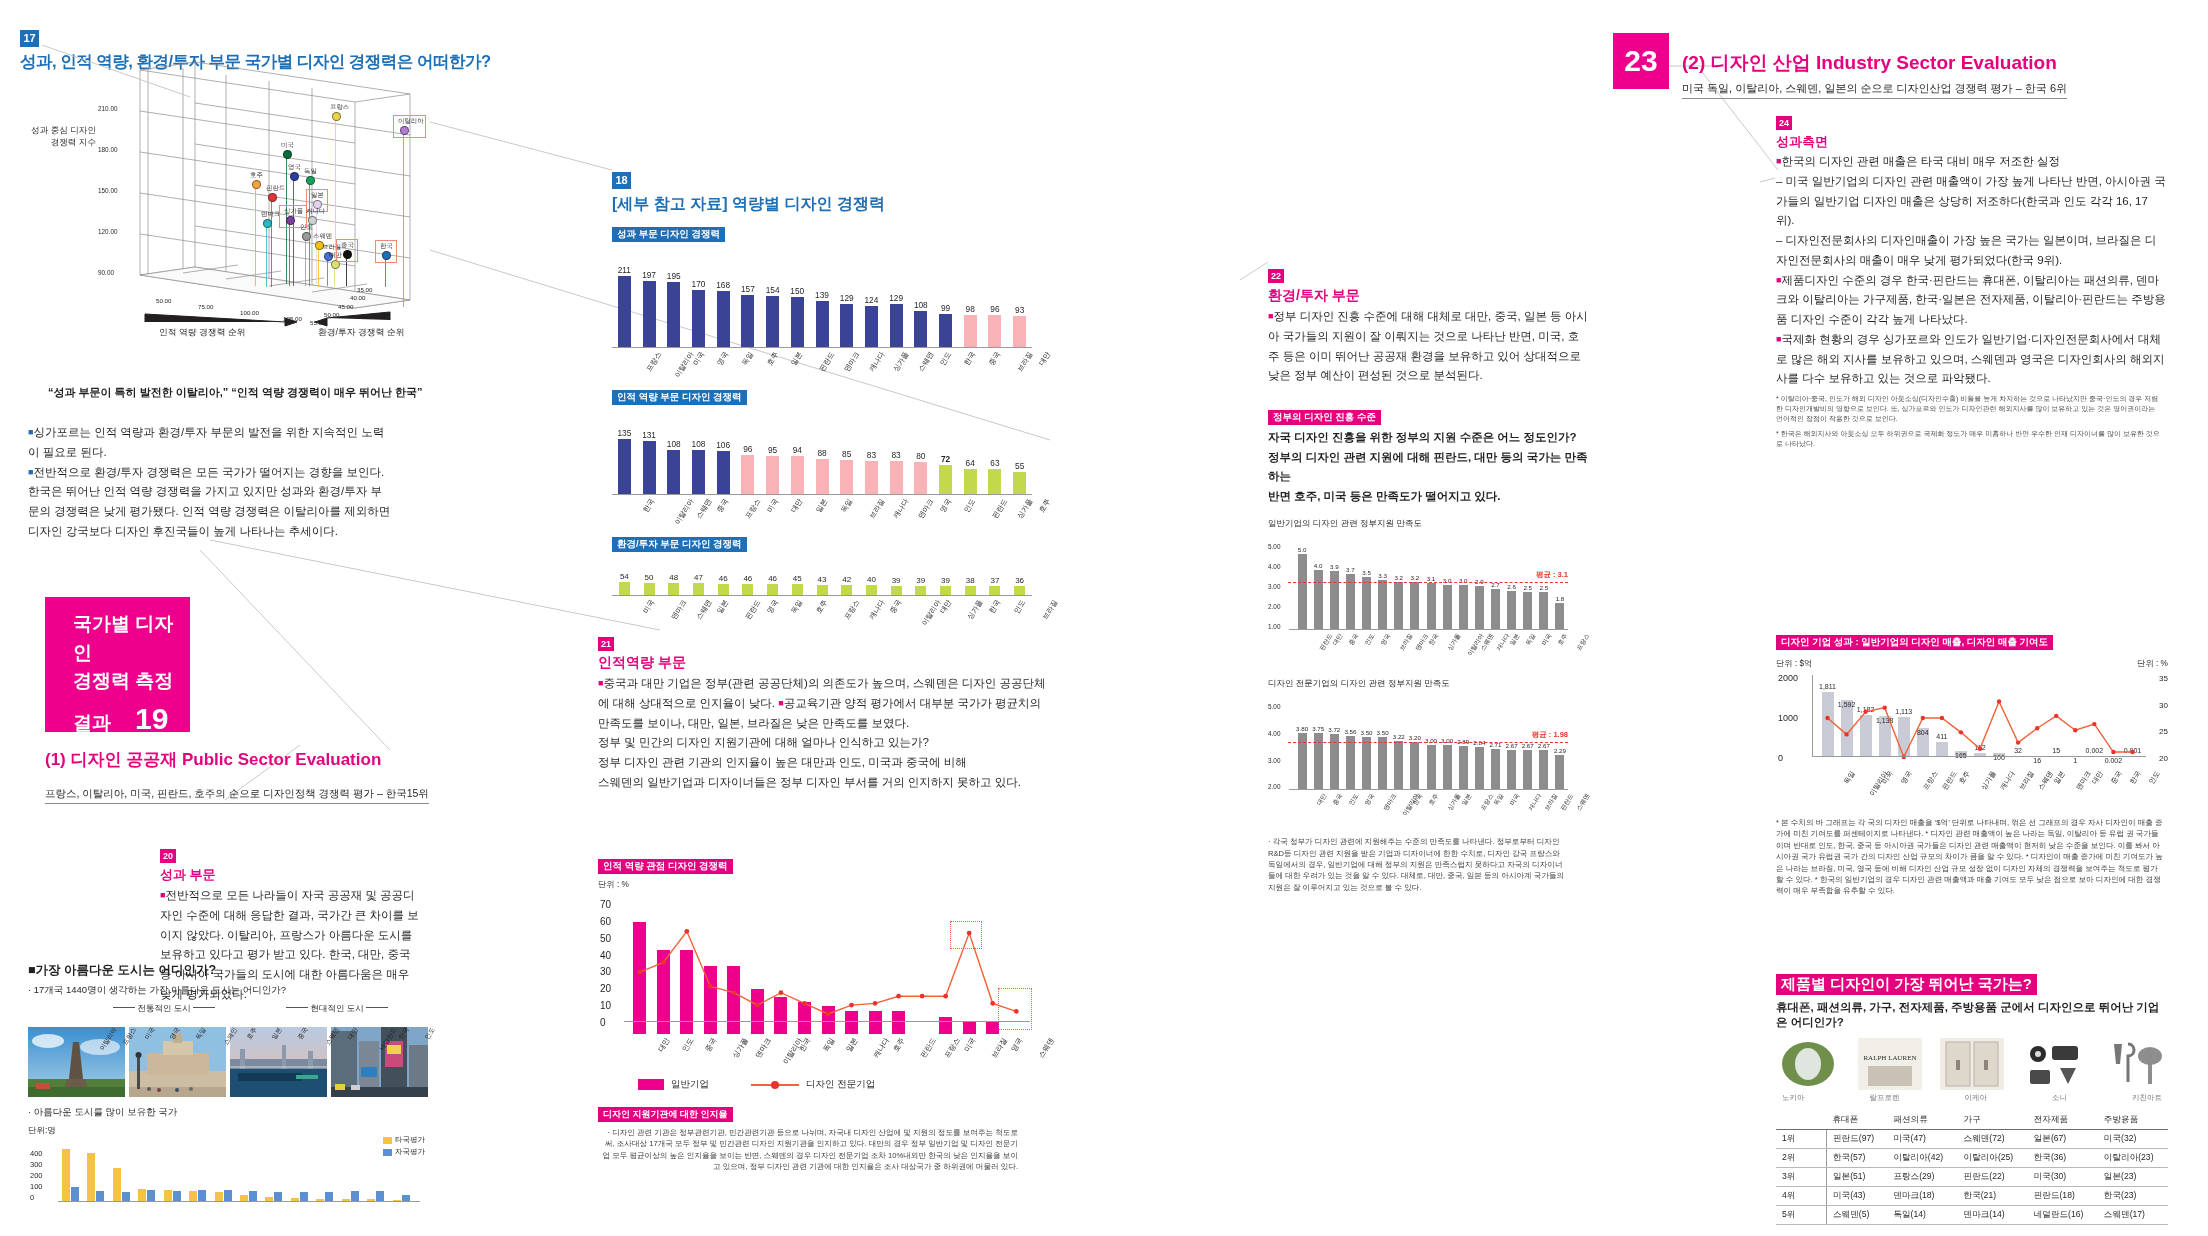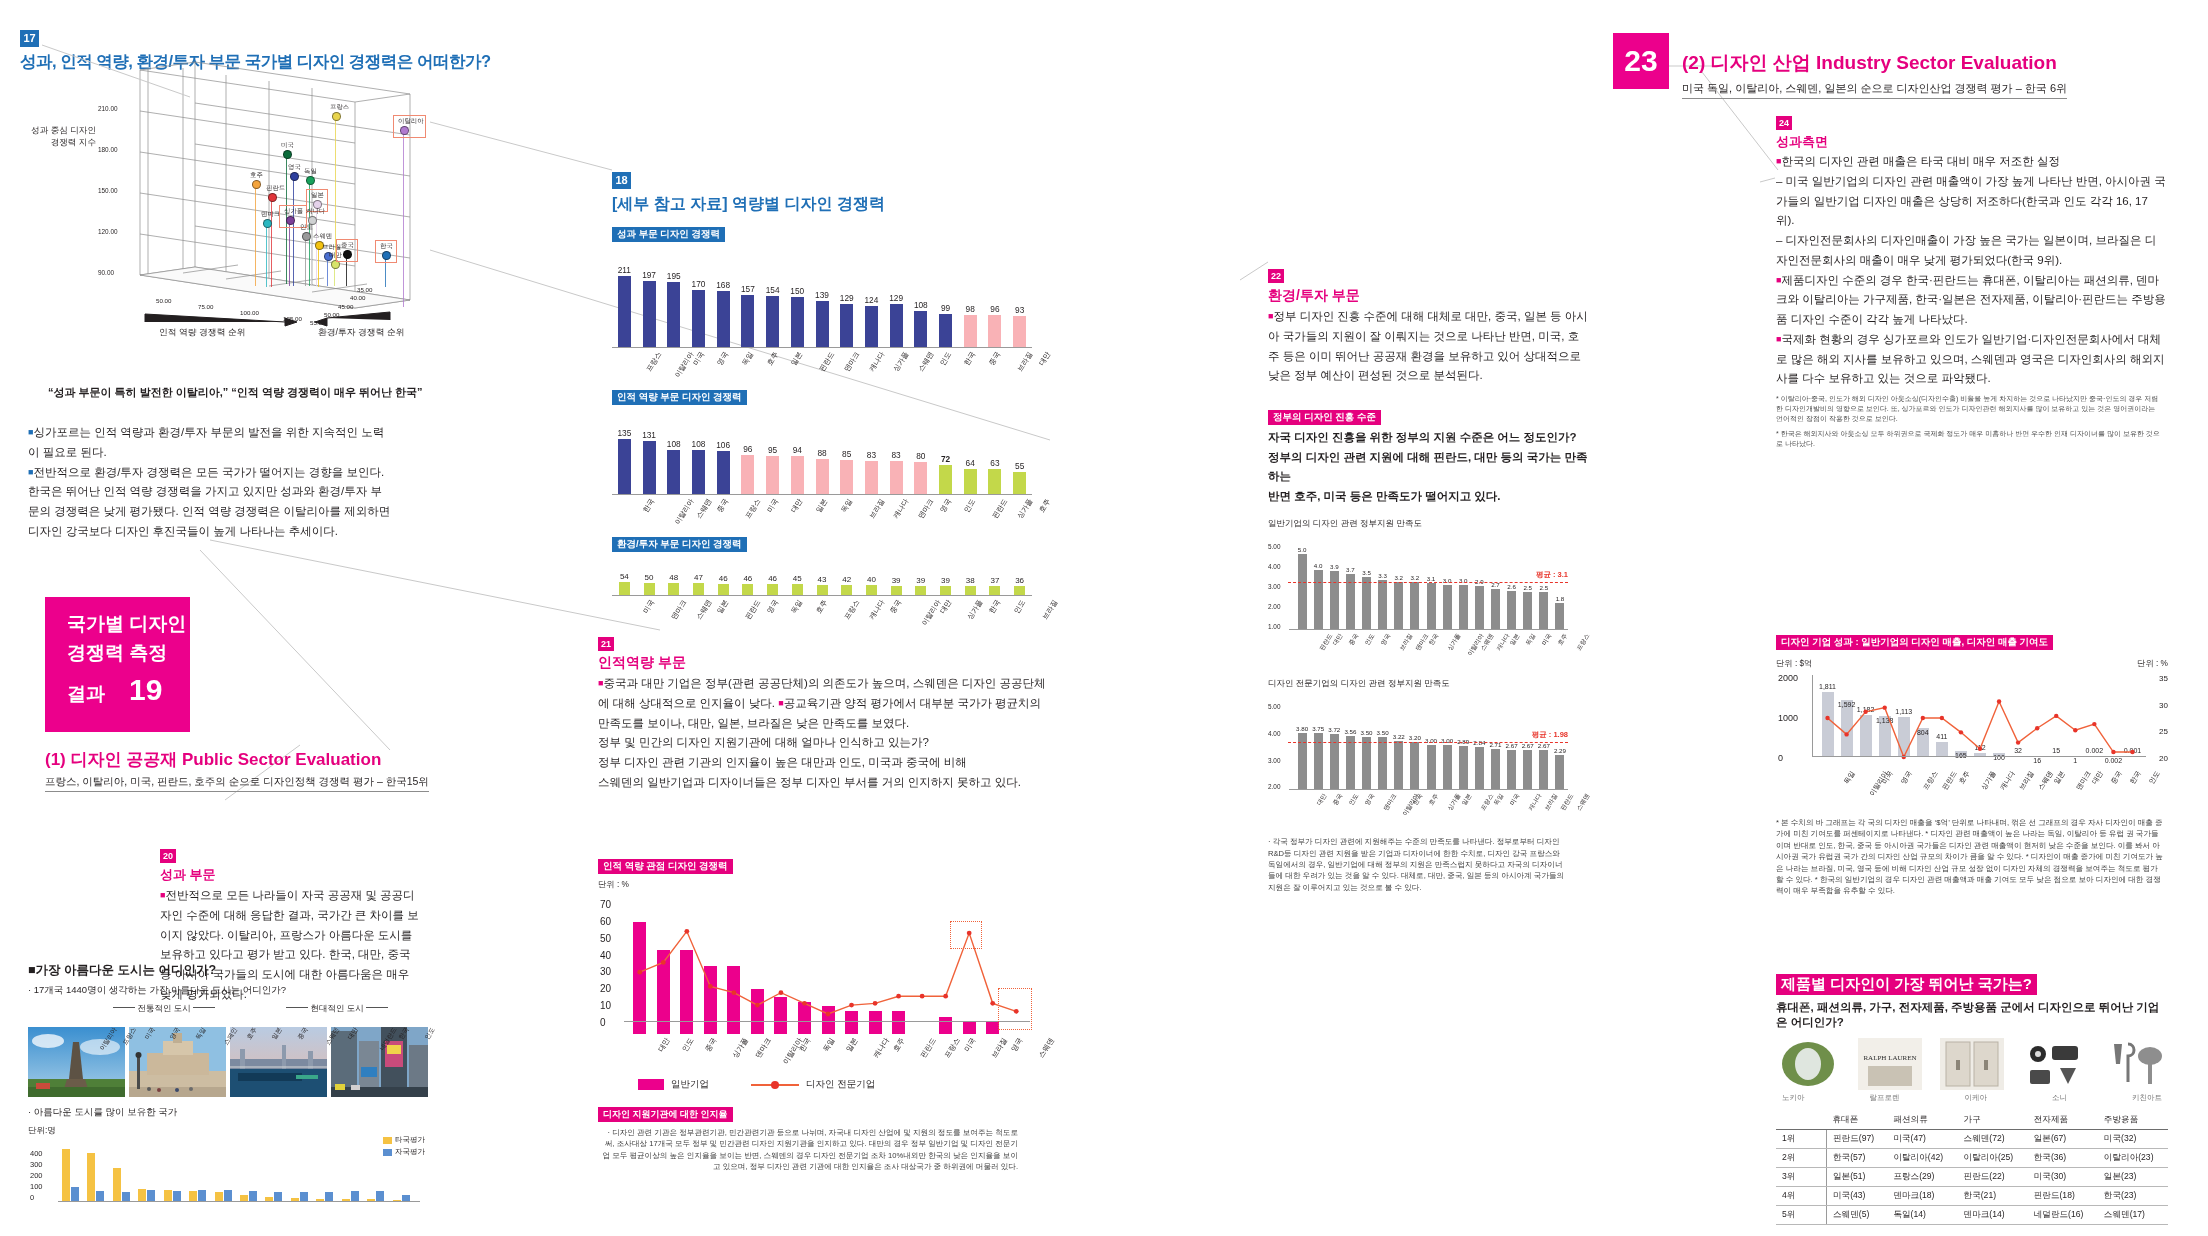--- a/index.html
+++ b/index.html
@@ -185,33 +185,33 @@
     <line x1="200" y1="550" x2="390" y2="750"></line>
     <line x1="300" y1="745" x2="225" y2="800"></line>
     <line x1="1268" y1="262" x2="1240" y2="280"></line>
     <line x1="1618" y1="66" x2="1712" y2="66"></line>
     <line x1="1702" y1="72" x2="1778" y2="170"></line>
     <line x1="1775" y1="178" x2="1760" y2="182"></line>
   </g>
 </svg>
 
 <div class="abs" style="left:45px;top:597px;width:145px;height:135px;background:#ec008c;color:#fff;">
-  <div style="padding:13px 0 0 22px;font-size:19px;font-weight:bold;line-height:1.5;">
+  <div style="padding:13px 0 0 28px;font-size:19px;font-weight:bold;line-height:1.5;">
     <div>국가별 디자인</div>
     <div>경쟁력 측정</div>
     <div style="display:flex;align-items:baseline;gap:24px;">
       <span>결과</span>
       <span style="font-size:30px;">19</span>
     </div>
   </div>
 </div>
 
 <div class="abs" style="left:45px;top:748px;">
   <div class="pink" style="font-size:17px;font-weight:bold;">(1) 디자인 공공재 Public Sector Evaluation</div>
-  <div style="font-size:10.5px;border-bottom:1px solid #8c8c8c;display:inline-block;padding-bottom:2px;margin-top:4px;">프랑스, 이탈리아, 미국, 핀란드, 호주의 순으로 디자인정책 경쟁력 평가 – 한국15위</div>
+  <div style="font-size:10.5px;border-bottom:1px solid #8c8c8c;display:inline-block;padding-bottom:2px;margin-top:16px;">프랑스, 이탈리아, 미국, 핀란드, 호주의 순으로 디자인정책 경쟁력 평가 – 한국15위</div>
 </div>
 
 <div class="abs" style="left:160px;top:845px;width:260px;">
   <div class="numbox p" style="width:16px;height:14px;line-height:14px;font-size:9px;">20</div>
   <div class="pink" style="font-size:13px;font-weight:bold;margin-top:3px;">성과 부문</div>
   <div class="body-txt" style="width:262px;margin-top:2px;">
     <span class="bq">■</span><span>전반적으로 모든 나라들이 자국 공공재 및 공공디자인 수준에 대해 응답한 결과, 국가간 큰 차이를 보이지 않았다. 이탈리아, 프랑스가 아름다운 도시를 보유하고 있다고 평가 받고 있다. 한국, 대만, 중국 등 아시아 국가들의 도시에 대한 아름다움은 매우 낮게 평가되었다.</span>
   </div>
 </div>
 

